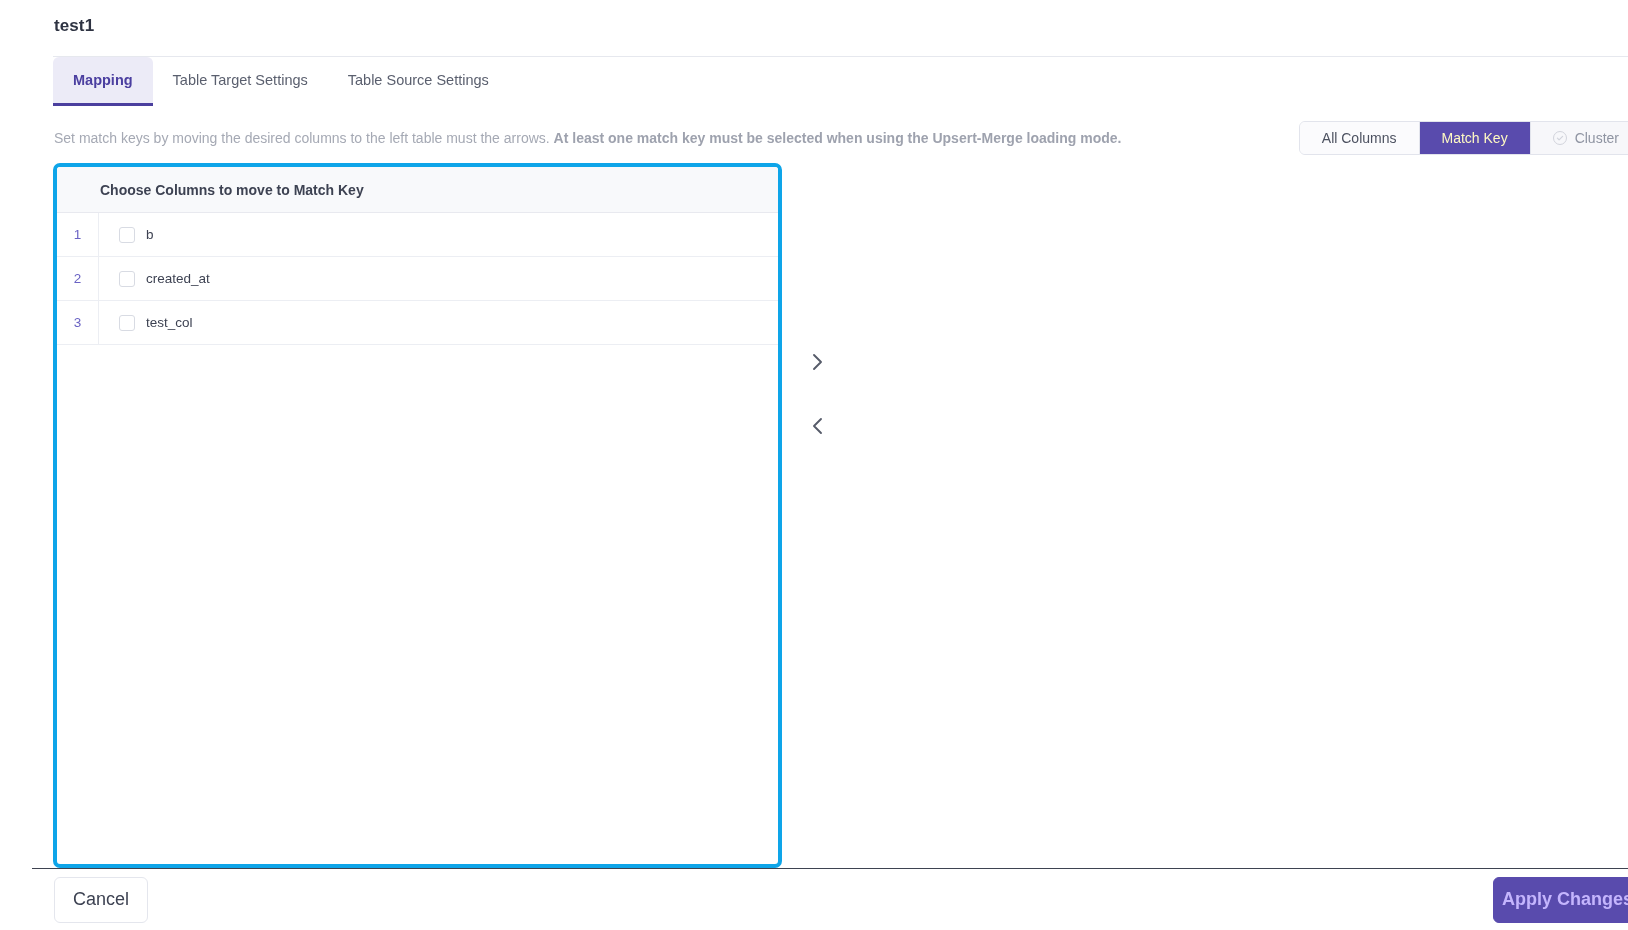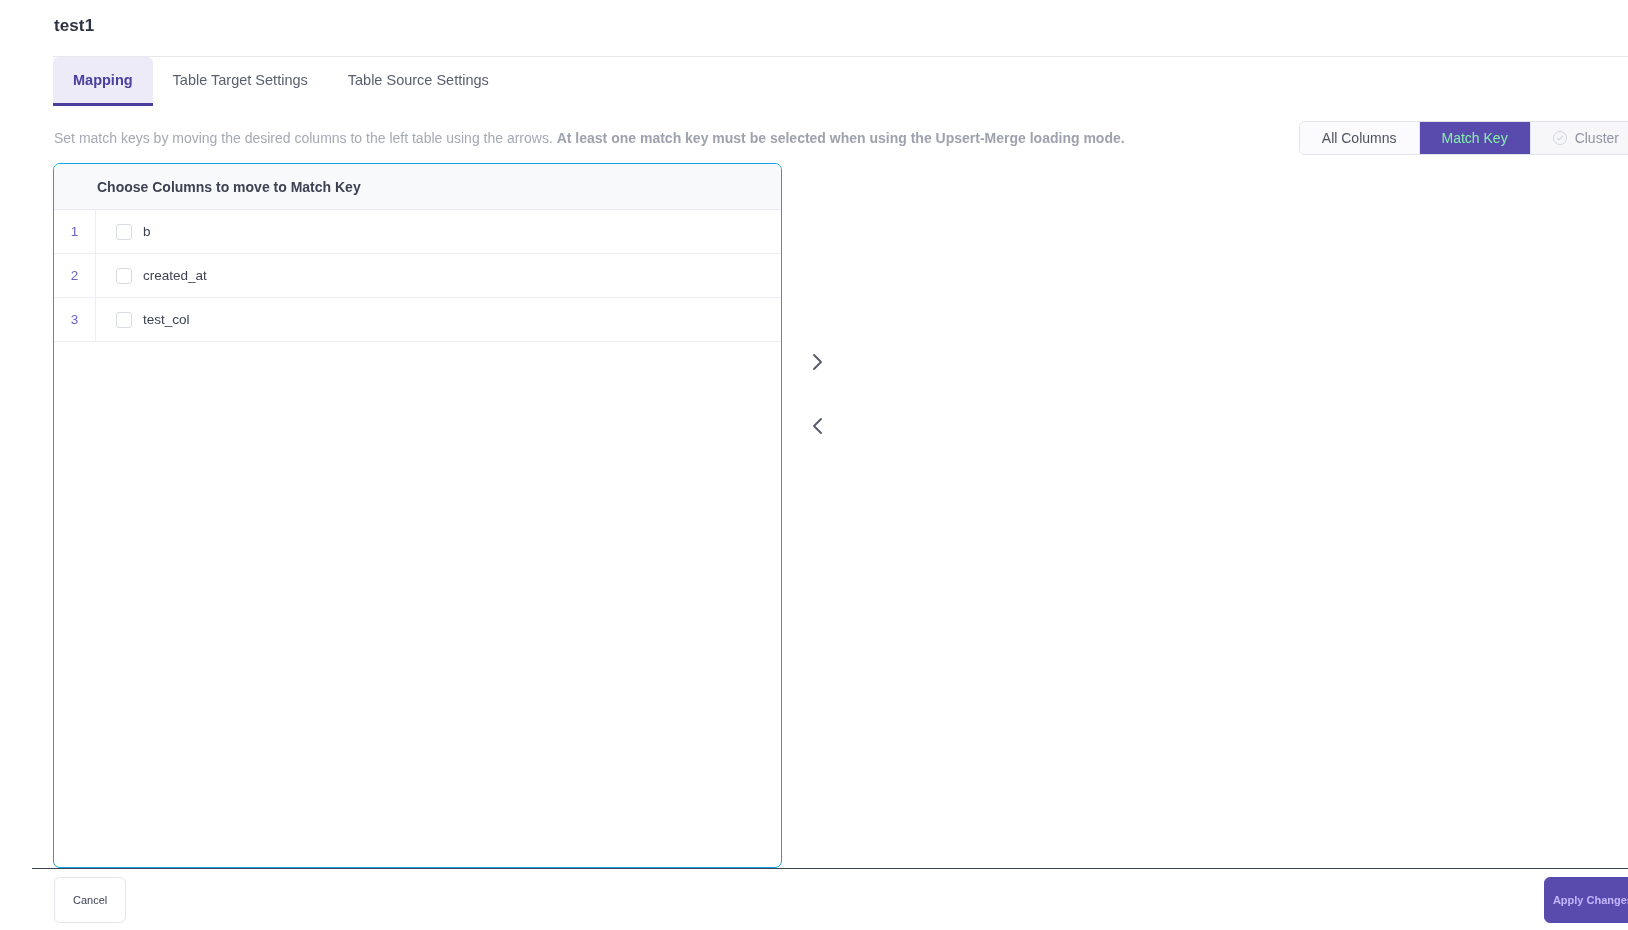--- a/index.html
+++ b/index.html
@@ -108,21 +108,21 @@
     font-size: 14px;
     color: #4d5261;
     cursor: pointer;
     background: #fbfbfd;
     border-right: 1px solid #e2e4ec;
     white-space: nowrap;
   }
   .seg:last-child { border-right: none; }
   .seg.active {
     background: #594bad;
-    color: #86efac;
+    color: #fef9c3;
   }
   .seg.disabled {
     color: #8f94a2;
     background: #f7f7fa;
     cursor: default;
   }
   .seg .check-circle {
     width: 14px; height: 14px;
     border-radius: 50%;
     border: 1.4px solid #d2d4dc;
@@ -180,21 +180,21 @@
 
   
   .transfer {
     display: flex;
     align-items: stretch;
     padding: 8px 18px 0 21px;
     flex: 1;
     min-height: 0;
   }
   .panel {
-    border: 1px solid #0ea5e9;
+    border: 4px solid #0ea5e9;
     border-radius: 7px;
     background: #ffffff;
     display: flex;
     flex-direction: column;
     overflow: hidden;
   }
   .panel-left  { width: 729px; }
   .panel-right { width: 729px; }
   .panel-head {
     background: #f8f9fb;
@@ -276,21 +276,21 @@
     border-top: 1px solid #3e4351;
     height: 62px;
     display: flex;
     align-items: center;
     justify-content: space-between;
     padding: 0 18px 0 22px;
     background: #fff;
   }
   .btn {
     font-family: "Liberation Sans", sans-serif;
-    font-size: 11px;
+    font-size: 18px;
     border-radius: 6px;
     cursor: pointer;
     height: 46px;
     padding: 0 18px;
   }
   .btn-cancel {
     background: #ffffff;
     border: 1px solid #e4e6ed;
     color: #3d4252;
   }
@@ -321,21 +321,21 @@
         <span>Table Target Settings</span>
       </div>
       <div class="tab">
         <span>Table Source Settings</span>
       </div>
     </div>
   </div>
 
   <div class="hint-row">
     <div class="hint-text">
-      <span>Set match keys by moving the desired columns to the left table using the arrows. </span><b>At least one match key must be selected when using the Upsert-Merge loading mode.</b>
+      <span>Set match keys by moving the desired columns to the left table must the arrows. </span><b>At least one match key must be selected when using the Upsert-Merge loading mode.</b>
     </div>
 
     <div class="segmented">
       <div class="seg">
         <span>All Columns</span>
       </div>
       <div class="seg active">
         <span>Match Key</span>
       </div>
       <div class="seg disabled">

